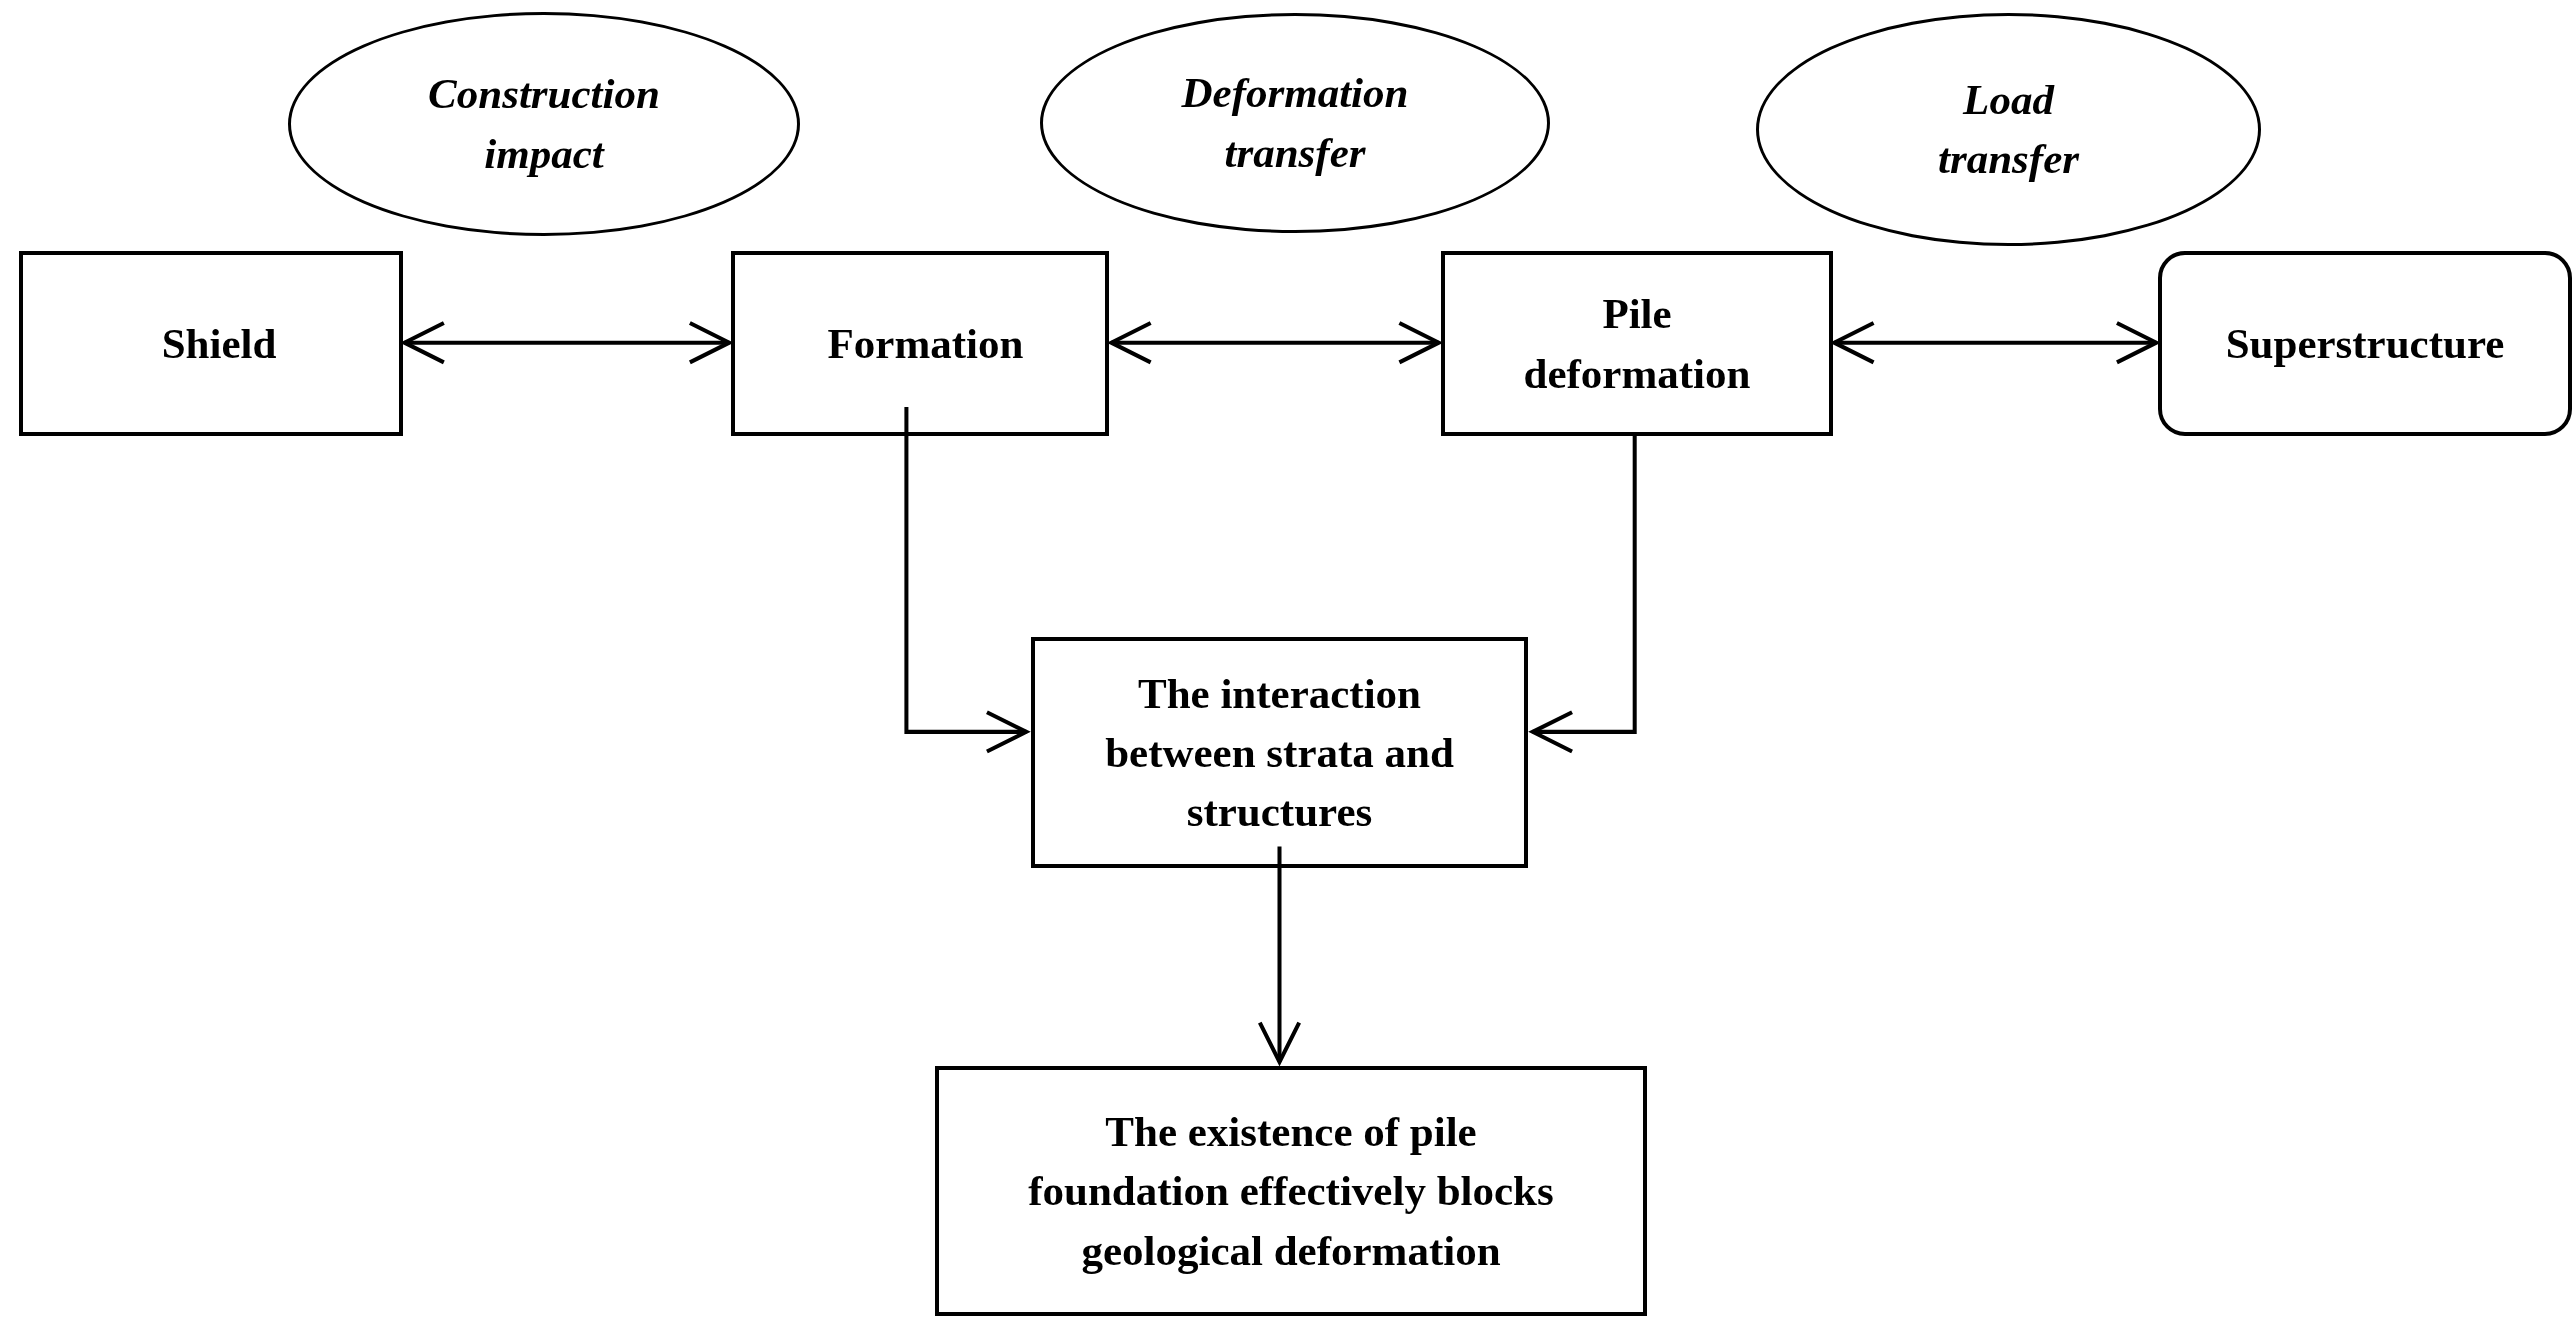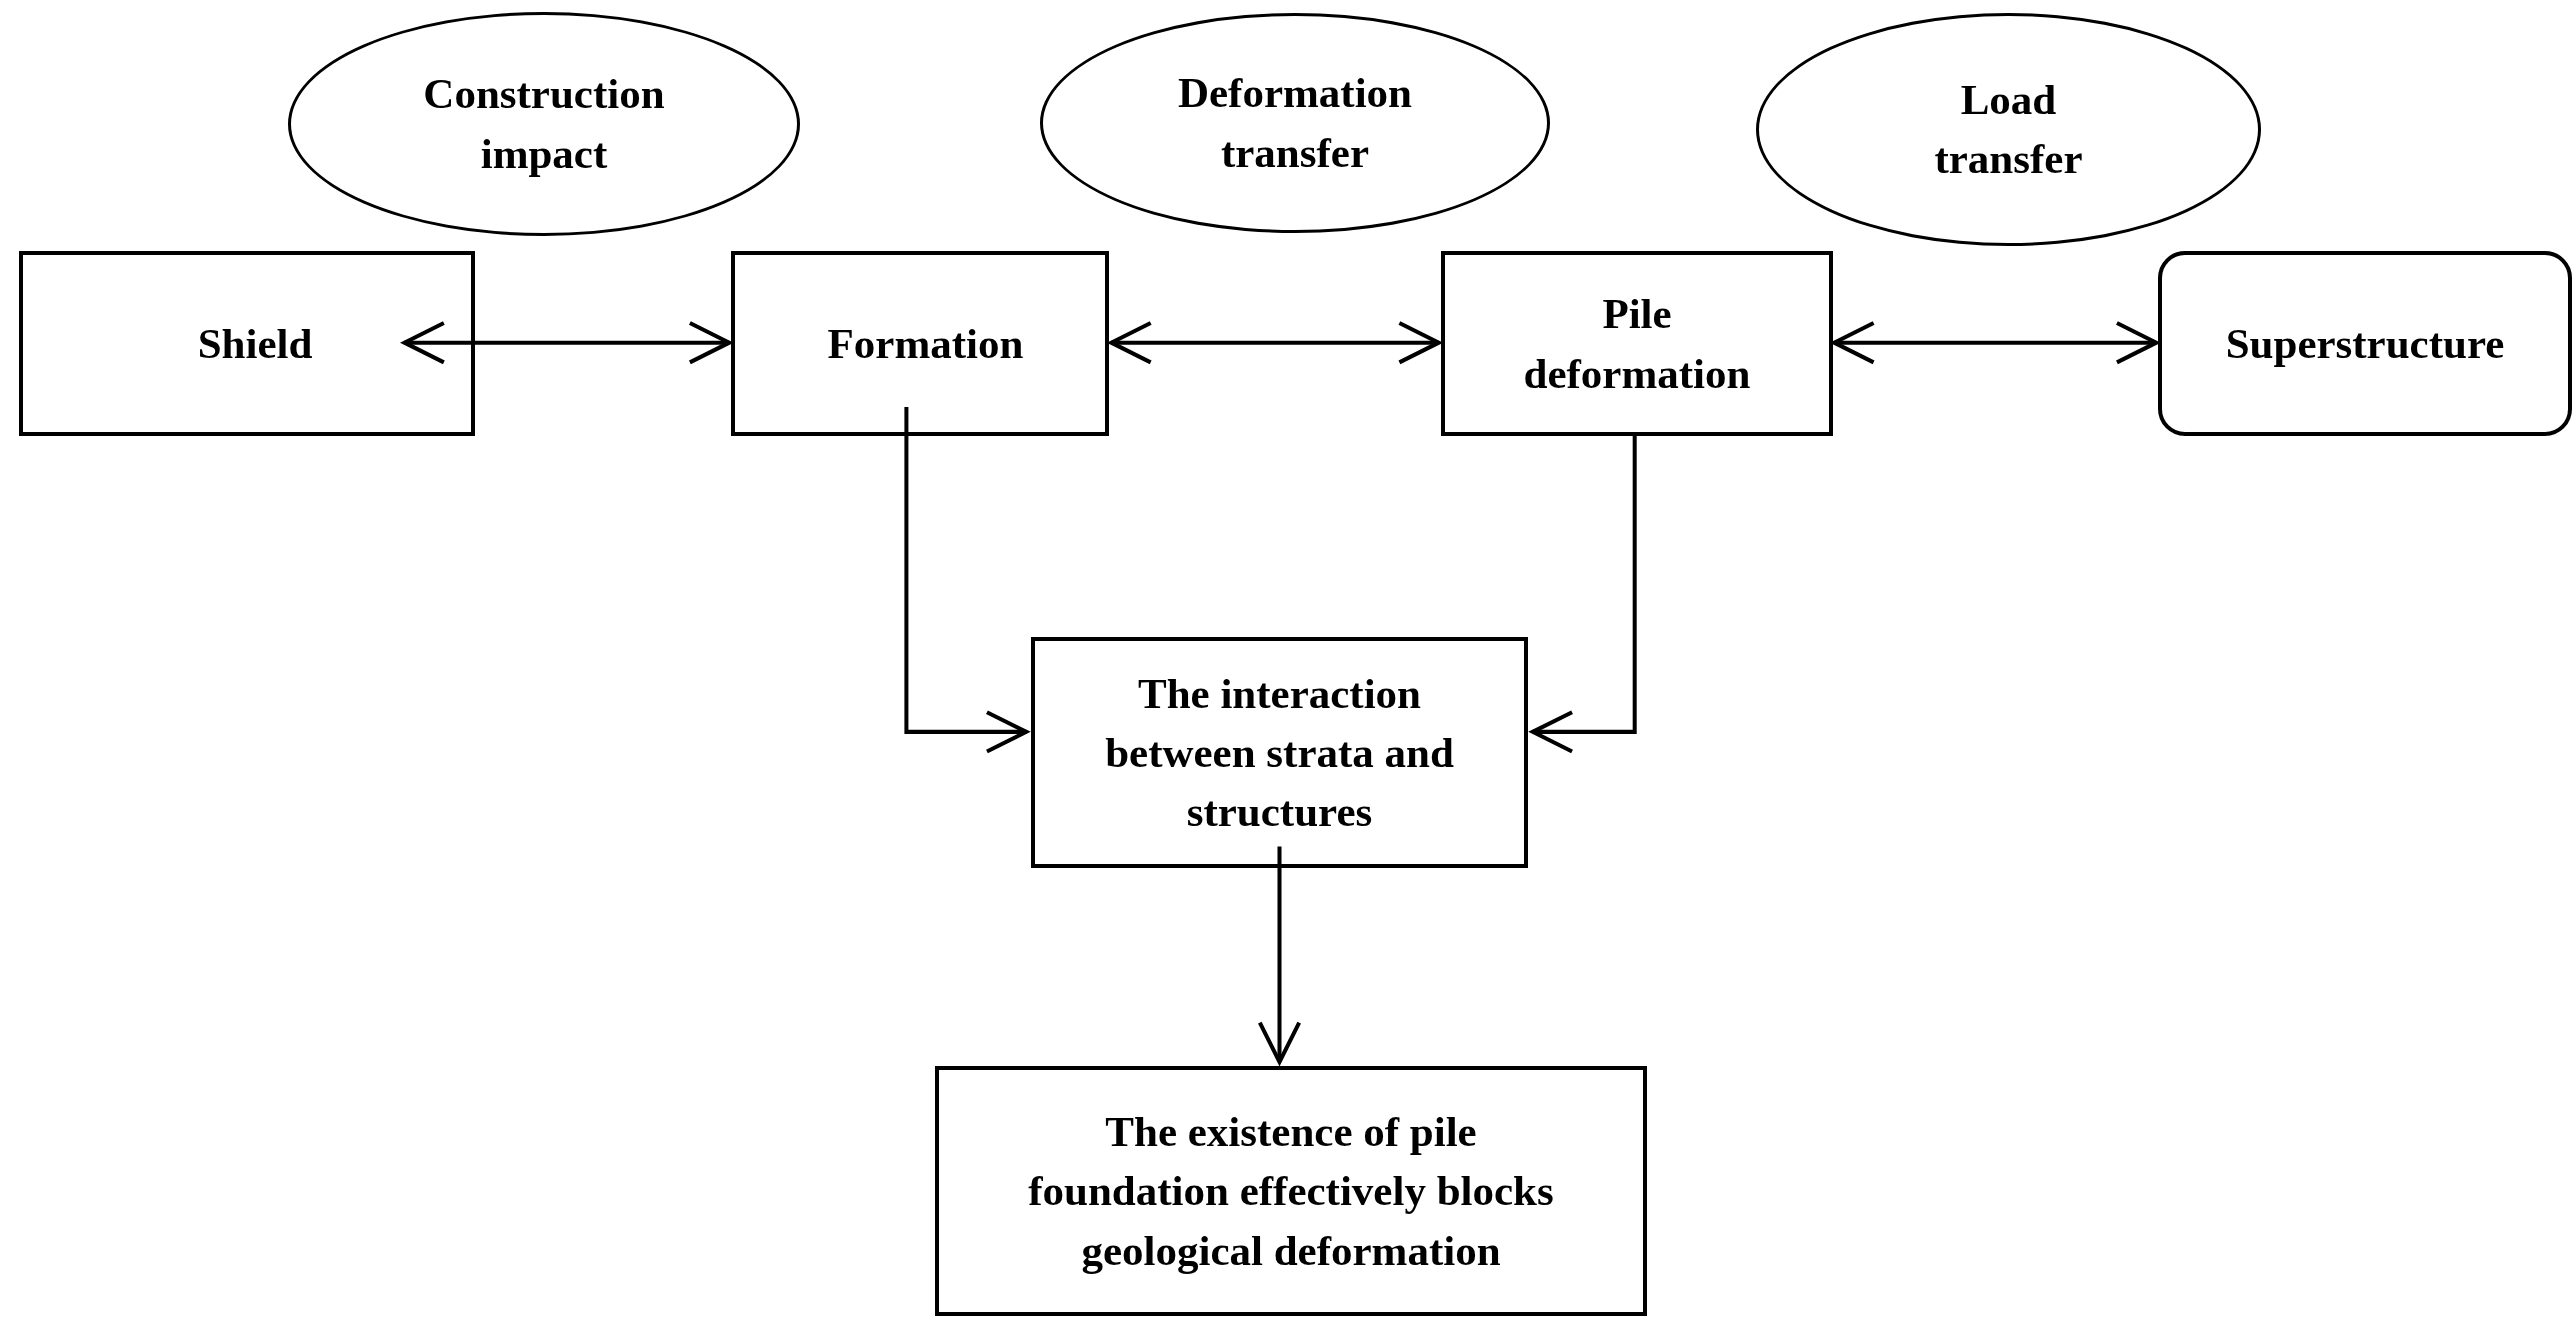--- a/index.html
+++ b/index.html
@@ -25,29 +25,29 @@
     background: #ffffff;
     box-sizing: border-box;
   }
   .node .label {
     white-space: pre-line;
     font-weight: bold;
     font-size: 43px;
     line-height: 1.38;
   }
   .rect-node { border: 4.5px solid #000000; }
-  .ellipse-node { border: 3.6px solid #000000; border-radius: 50%; }
+  .ellipse-node { border: 3.6px solid #000000; border-radius: 50%; font-style: italic; }
 
   
   #ellipse-construction { left: 288px;  top: 11.6px; width: 512px; height: 224px; }
   #ellipse-deformation  { left: 1040px; top: 12.5px; width: 510px; height: 220px; }
   #ellipse-load         { left: 1756px; top: 12.5px; width: 505px; height: 233px; }
 
   
-  #box-shield         { left: 19px;   top: 251px; width: 456px; height: 185px; padding-left: 16px; }
+  #box-shield         { left: 19px;   top: 251px; width: 384px; height: 185px; padding-left: 16px; }
   #box-formation      { left: 731px;  top: 251px; width: 378px; height: 185px; padding-left: 11px; }
   #box-pile           { left: 1441px; top: 251px; width: 392px; height: 185px; }
   #box-superstructure { left: 2158px; top: 251px; width: 414px; height: 185px; border-radius: 27px; }
 
   
   #box-interaction { left: 1031px; top: 614px;  width: 497px; height: 231px; margin-top: 23px; }
   #box-conclusion  { left: 935px; top: 1066px; width: 712px; height: 250px; }
 
   
   #wires {

